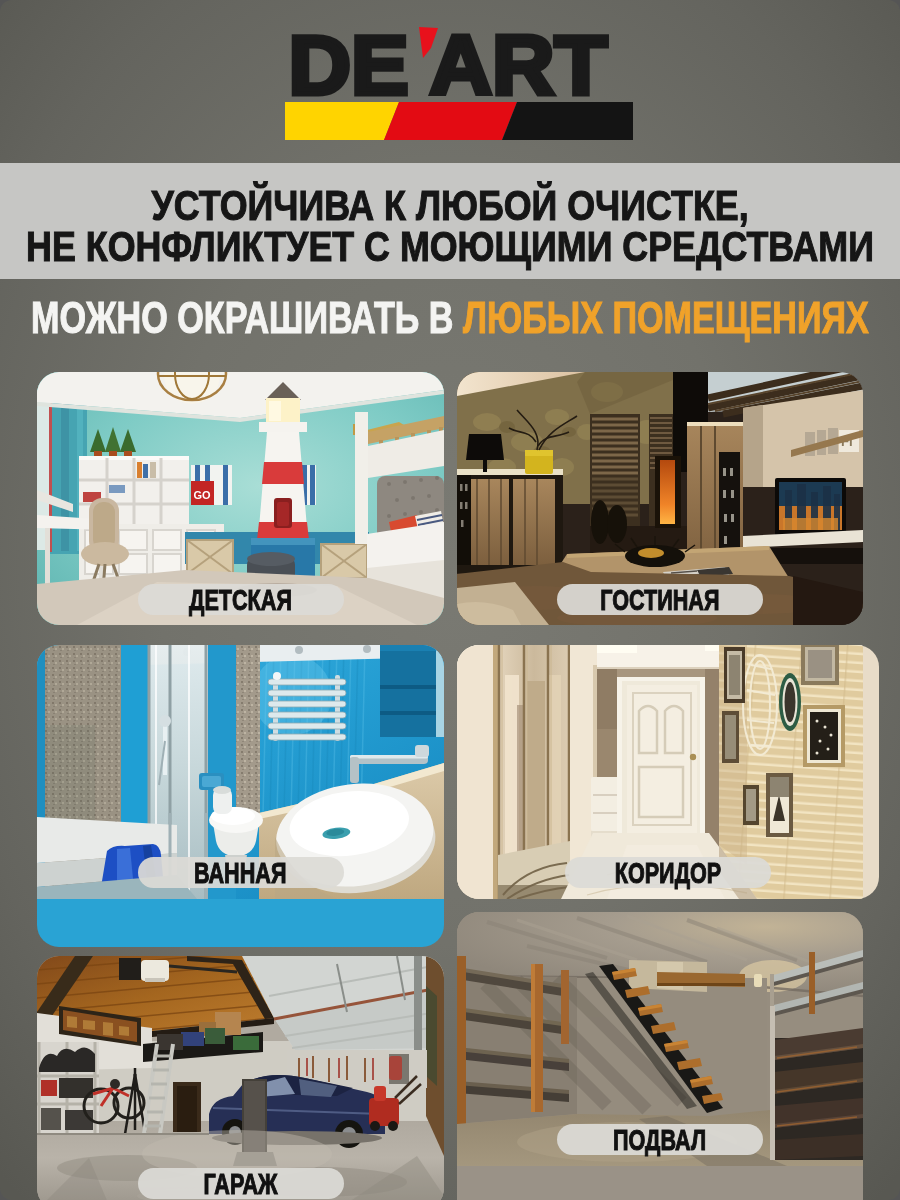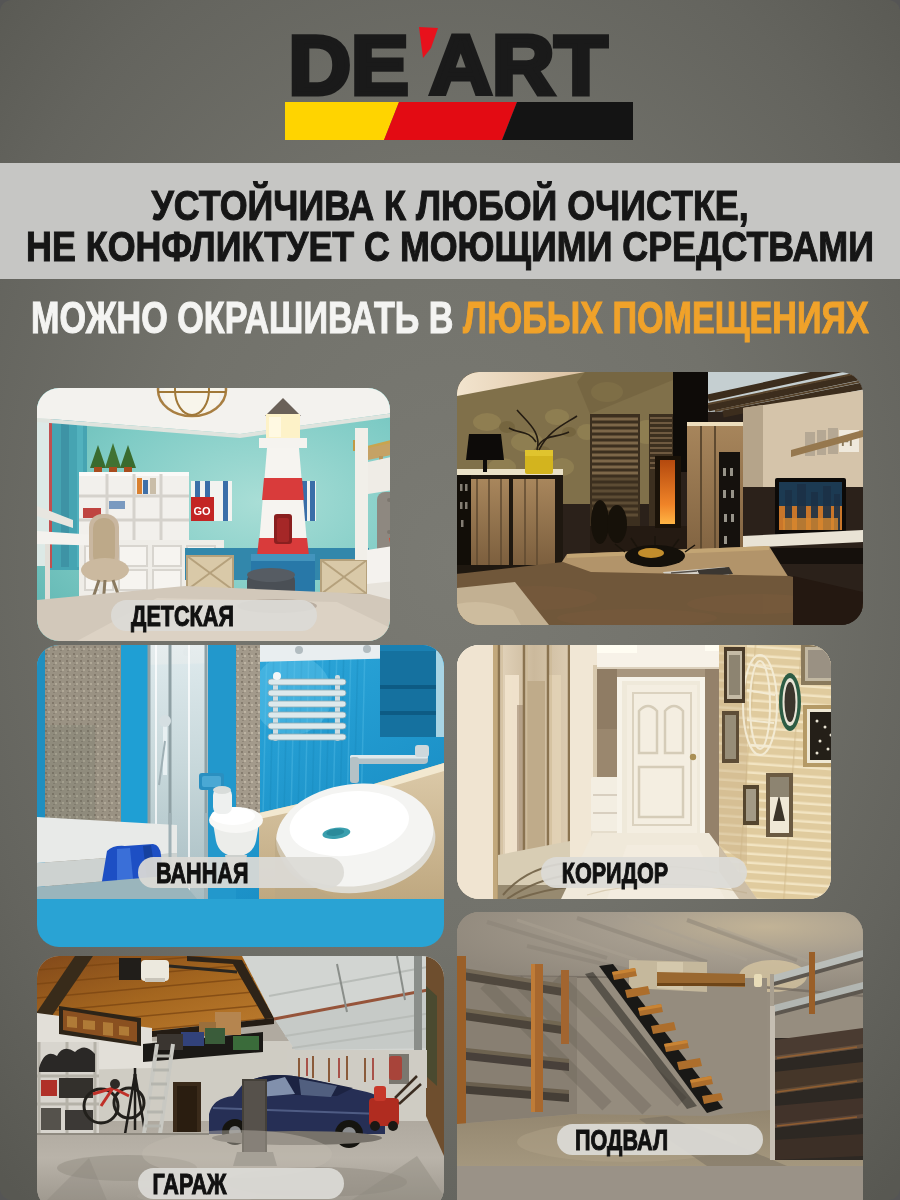--- a/index.html
+++ b/index.html
@@ -5,21 +5,21 @@
 .page{position:relative;width:900px;height:1200px;overflow:hidden;
   font-family:"Liberation Sans",sans-serif;
   background:radial-gradient(ellipse 650px 850px at 450px 560px,#7a7a73 0%,#72726b 45%,#64645e 78%,#585852 100%);border-radius:12px;}
 .band{position:absolute;left:0;top:163px;width:900px;height:116px;background:#c6c6c4;}
 .bl{position:absolute;left:-300px;width:1500px;color:#161616;-webkit-text-stroke:1.1px #161616;font-weight:bold;font-size:43px;transform:scaleX(0.833);transform-origin:750px 50%;text-align:center;white-space:nowrap;}
 .sub{position:absolute;left:-300px;top:292px;width:1500px;text-align:center;white-space:nowrap;font-weight:bold;font-size:45px;transform:scaleX(0.759);transform-origin:750px 50%;}
 .sub .w{color:#f4f4f2;-webkit-text-stroke:1.1px #f4f4f2}.sub .o{color:#f0a22a;-webkit-text-stroke:1.1px #f0a22a}
 .ph{position:absolute;border-radius:22px;overflow:hidden;}
 .ph svg{display:block}
 .pill{position:absolute;left:50%;top:212px;width:206px;height:31px;margin-left:-103px;
-  background:rgba(219,218,214,0.93);border-radius:15.5px;}
+  background:rgba(219,218,214,0.93);border-radius:15.5px;text-align:center;}
 .pill span{display:inline-block;color:#111;-webkit-text-stroke:1.1px #111;font-weight:bold;font-size:30px;line-height:32px;transform:scaleX(0.72);transform-origin:50% 50%;white-space:nowrap;}
 </style></head><body>
 <div class="page">
 
 <div style="position:absolute;left:0;top:0;width:900px;height:160px">
 <svg width="900" height="160" viewBox="0 0 900 160">
 
   <g>
     <text x="0" y="0" text-anchor="middle" font-family="Liberation Sans" font-weight="bold" font-size="84" fill="#1a1a1a" stroke="#1a1a1a" stroke-width="5" transform="translate(448,94) scale(1.03,1)">DE ART</text>
 
@@ -35,21 +35,21 @@
 </div>
 
 <div class="band"></div>
 
 <div class="bl" style="top:181px">УСТОЙЧИВА К ЛЮБОЙ ОЧИСТКЕ,</div>
 
 <div class="bl" style="top:222px">НЕ КОНФЛИКТУЕТ С МОЮЩИМИ СРЕДСТВАМИ</div>
 
 <div class="sub"><span class="w">МОЖНО ОКРАШИВАТЬ В </span><span class="o">ЛЮБЫХ ПОМЕЩЕНИЯХ</span></div>
 
-<div class="ph" id="p1" style="left:37px;top:388px;width:353px;height:253px;background:#7fccc6">
+<div class="ph" id="p1" style="left:37px;top:372px;width:407px;height:253px;background:#7fccc6">
 <svg width="407" height="253" viewBox="0 0 407 253">
 <defs>
 <radialGradient id="p1glow" cx="0.55" cy="0.45" r="0.7">
 <stop offset="0" stop-color="#a9ded6"></stop>
             <stop offset="0.6" stop-color="#7ecbc5"></stop>
             <stop offset="1" stop-color="#63b8b4"></stop>
 </radialGradient>
 </defs>
 <g>
 
@@ -482,20 +482,21 @@
 
 <g>
             <polygon points="0,216 58,210 92,253 0,253" fill="#c2b092"></polygon>
             <path d="M0,232 Q28,226 56,238 L64,253 L0,253 Z" fill="#cdbc9e"></path>
           </g>
 
 <polygon points="336,204 406,220 406,253 336,253" fill="#241811"></polygon>
 </g>
 </svg>
 
+<div class="pill"><span>ГОСТИНАЯ</span></div>
 </div>
 
 <div class="ph" id="p3" style="left:37px;top:645px;width:407px;height:302px;background:#29a3d4">
 <svg width="407" height="254" viewBox="0 0 407 254">
 <defs>
 <pattern id="speck" width="7" height="7" patternUnits="userSpaceOnUse">
 <rect width="7" height="7" fill="#a39a8b"></rect>
             <rect x="1" y="1" width="2" height="2" fill="#857c6e"></rect>
             <rect x="4" y="3" width="2" height="2" fill="#bdb4a3"></rect>
             <rect x="2" y="5" width="2" height="1" fill="#8f8678"></rect>
@@ -650,21 +651,21 @@
             <line x1="169" y1="168" x2="169" y2="254"></line>
           </g>
 
 <polygon points="0,242 140,230 160,254 0,254" fill="#9ab5bc"></polygon>
 </g>
 </svg>
 
 <div class="pill"><span>ВАННАЯ</span></div>
 </div>
 
-<div class="ph" id="p4" style="left:457px;top:645px;width:374px;height:254px;background:#e8dcc8">
+<div class="ph" id="p4" style="left:457px;top:645px;width:422px;height:254px;background:#e8dcc8">
 <svg width="406" height="254" viewBox="0 0 406 254">
 <defs>
 <pattern id="brick" width="46" height="9" patternUnits="userSpaceOnUse" patternTransform="rotate(4)">
 <rect width="46" height="9" fill="#e0cb9e"></rect>
             <rect y="6.5" width="46" height="2.5" fill="#f2e4c2"></rect>
             <rect x="21" width="1.5" height="9" fill="#d0b98a" opacity="0.6"></rect>
 </pattern>
 <linearGradient id="p4mir" x1="0" y1="0" x2="1" y2="0">
             <stop offset="0" stop-color="#e3d4bc"></stop>
             <stop offset="0.5" stop-color="#cbb99c"></stop>

